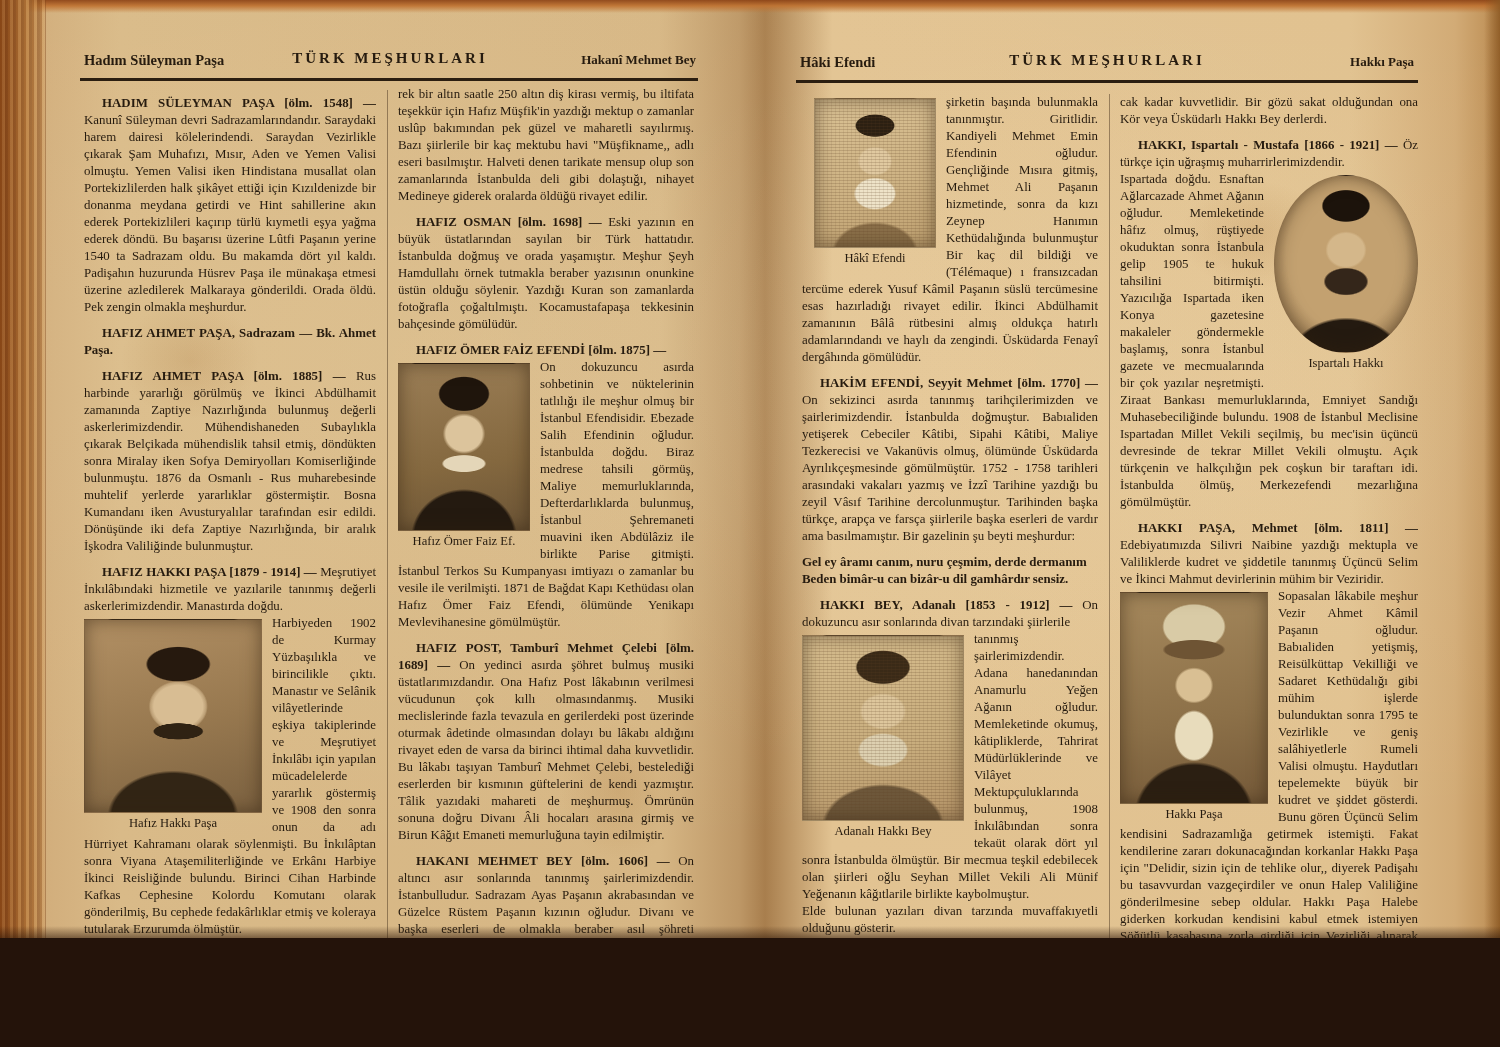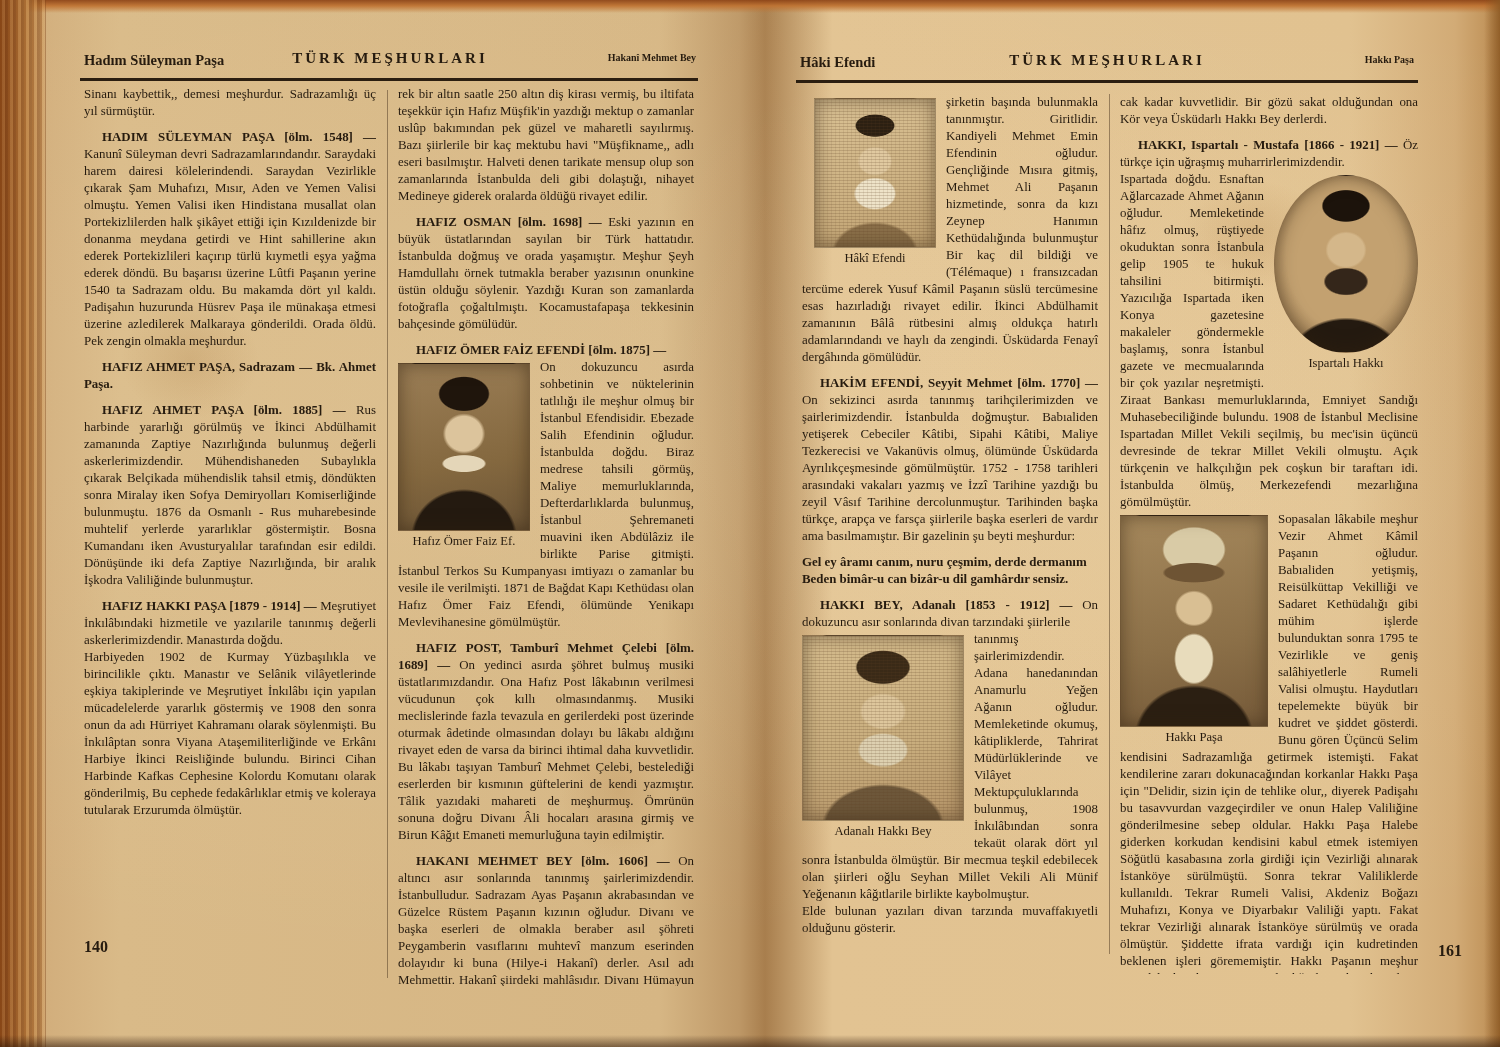--- a/index.html
+++ b/index.html
@@ -1,16 +1,16 @@
 <!DOCTYPE html>
 <html><head>
 <meta charset="utf-8">
 <style>
   html,body{margin:0;padding:0;background:#24130a;}
-  .book{position:relative;width:1500px;height:1047px;overflow:hidden;
+  .book{position:relative;width:1500px;height:938px;overflow:hidden;
         font-family:"Liberation Serif","DejaVu Serif",serif;color:#261b0f;}
   .paper{position:absolute;inset:0;
     background:
       radial-gradient(120% 90% at 30% 38%, rgba(255,242,205,.12), rgba(255,242,205,0) 60%),
       radial-gradient(100% 80% at 82% 45%, rgba(255,240,210,.10), rgba(255,240,210,0) 55%),
       linear-gradient(90deg,#b9874f 0%,#d2ae7c 3%,#d9ba88 8%,#d6b684 44%,#bd9766 49.3%,#a87e4d 51%,#e2c392 55.5%,#e1c290 90%,#d2ab76 97%,#bb8c52 100%);}
   .edge-top{position:absolute;top:0;left:0;right:0;height:13px;
     background:linear-gradient(180deg,#8c4215 0%,#bf7231 45%,rgba(191,114,49,0) 100%);opacity:.92;}
   .edge-left{position:absolute;top:0;left:0;width:46px;height:100%;
     background:
@@ -18,21 +18,21 @@
       linear-gradient(90deg,#7c3a10 0%,#b77f44 55%,rgba(183,127,68,0) 100%);}
   .edge-right{position:absolute;top:0;right:0;width:16px;height:100%;
     background:linear-gradient(270deg,#8a5722,rgba(138,87,34,0));opacity:.85;}
   .edge-bottom{position:absolute;left:0;right:0;bottom:0;height:12px;
     background:linear-gradient(0deg,rgba(45,22,8,.55),rgba(45,22,8,0));}
   .stain{position:absolute;border-radius:50%;pointer-events:none;
     background:radial-gradient(rgba(150,95,35,.16),rgba(150,95,35,0) 70%);}
   .hdr-band{position:absolute;height:24px;}
   .hdr-band .c{position:absolute;left:0;right:0;text-align:center;font-weight:bold;
                font-size:15px;letter-spacing:3px;}
-  .hdr-band .r{position:absolute;right:0;top:2px;font-weight:bold;font-size:10px;white-space:nowrap;}
+  .hdr-band .r{position:absolute;right:0;top:2px;font-weight:bold;font-size:13px;white-space:nowrap;}
   .hdr-band .l{position:absolute;left:0;top:2px;font-weight:bold;font-size:14.5px;white-space:nowrap;}
   .rule{position:absolute;height:3px;background:#2b1e10;}
 
   .col{position:absolute;font-size:12.9px;line-height:17px;text-align:justify;overflow:hidden;}
   .col p{margin:0;}
   p.entry{margin-top:9px;text-indent:18px;}
   p.first{margin-top:0;}
   p.cont{text-indent:0;}
   .lead{font-weight:bold;}
   .lead::after{content:" ";}
@@ -105,25 +105,28 @@
 
   <div class="hdr-band" style="left:84px;top:50px;width:612px;">
     <span class="l">Hadım Süleyman Paşa</span>
     <span class="c">TÜRK MEŞHURLARI</span>
     <span class="r">Hakanî Mehmet Bey</span>
   </div>
   <div class="rule" style="left:80px;top:78px;width:618px;"></div>
   <div class="divider" style="left:387px;top:90px;height:888px;"></div>
 
   <div class="col" style="left:84px;top:86px;width:292px;height:866px;">
-    <p class="cont first">Sinanı kaybettik,, demesi meşhurdur. Sadrazamlığı üç yıl sürmüştür.</p>
     <p class="entry"><span class="lead">HADIM SÜLEYMAN PAŞA [ölm. 1548] —</span><span>Kanunî Süleyman devri Sadrazamlarındandır. Saraydaki harem dairesi kölelerindendi. Saraydan Vezirlikle çıkarak Şam Muhafızı, Mısır, Aden ve Yemen Valisi olmuştu. Yemen Valisi iken Hindistana musallat olan Portekizlilerden halk şikâyet ettiği için Kızıldenizde bir donanma meydana getirdi ve Hint sahillerine akın ederek Portekizlileri kaçırıp türlü kıymetli eşya yağma ederek döndü. Bu başarısı üzerine Lûtfi Paşanın yerine 1540 ta Sadrazam oldu. Bu makamda dört yıl kaldı. Padişahın huzurunda Hüsrev Paşa ile münakaşa etmesi üzerine azledilerek Malkaraya gönderildi. Orada öldü. Pek zengin olmakla meşhurdur.</span></p>
     <p class="entry"><span class="lead">HAFIZ AHMET PAŞA, Sadrazam — Bk. Ahmet Paşa.</span></p>
     <p class="entry"><span class="lead">HAFIZ AHMET PAŞA [ölm. 1885] —</span><span>Rus harbinde yararlığı görülmüş ve İkinci Abdülhamit zamanında Zaptiye Nazırlığında bulunmuş değerli askerlerimizdendir. Mühendishaneden Subaylıkla çıkarak Belçikada mühendislik tahsil etmiş, döndükten sonra Miralay iken Sofya Demiryolları Komiserliğinde bulunmuştu. 1876 da Osmanlı - Rus muharebesinde muhtelif yerlerde yararlıklar göstermiştir. Bosna Kumandanı iken Avusturyalılar tarafından esir edildi. Dönüşünde iki defa Zaptiye Nazırlığında, bir aralık İşkodra Valiliğinde bulunmuştur.</span></p>
     <p class="entry"><span class="lead">HAFIZ HAKKI PAŞA [1879 - 1914] —</span><span>Meşrutiyet İnkılâbındaki hizmetile ve yazılarile tanınmış değerli askerlerimizdendir. Manastırda doğdu.</span></p>
+    <figure class="fig float-l" style="margin-left:0;">
+      <div class="portrait pt1"></div>
+      <figcaption class="figcap">Hafız Hakkı Paşa</figcaption>
+    </figure>
     <p class="cont">Harbiyeden 1902 de Kurmay Yüzbaşılıkla ve birincilikle çıktı. Manastır ve Selânik vilâyetlerinde eşkiya takiplerinde ve Meşrutiyet İnkılâbı için yapılan mücadelelerde yararlık göstermiş ve 1908 den sonra onun da adı Hürriyet Kahramanı olarak söylenmişti. Bu İnkılâptan sonra Viyana Ataşemiliterliğinde ve Erkânı Harbiye İkinci Reisliğinde bulundu. Birinci Cihan Harbinde Kafkas Cephesine Kolordu Komutanı olarak gönderilmiş, Bu cephede fedakârlıklar etmiş ve koleraya tutularak Erzurumda ölmüştür.</p>
 
   </div>
 
   <div class="col" style="left:398px;top:86px;width:296px;height:900px;">
     <p class="cont first">rek bir altın saatle 250 altın diş kirası vermiş, bu iltifata teşekkür için Hafız Müşfik'in yazdığı mektup o zamanlar uslûp bakımından pek güzel ve maharetli sayılırmış. Bazı şiirlerile bir kaç mektubu havi "Müşfikname,, adlı eseri basılmıştır. Halveti denen tarikate mensup olup son zamanlarında İstanbulda deli gibi dolaştığı, nihayet Medineye giderek oralarda öldüğü rivayet edilir.</p>
     <p class="entry"><span class="lead">HAFIZ OSMAN [ölm. 1698] —</span><span>Eski yazının en büyük üstatlarından sayılan bir Türk hattatıdır. İstanbulda doğmuş ve orada yaşamıştır. Meşhur Şeyh Hamdullahı örnek tutmakla beraber yazısının onunkine üstün olduğu söylenir. Yazdığı Kuran son zamanlarda fotoğrafla çoğaltılmıştı. Kocamustafapaşa tekkesinin bahçesinde gömülüdür.</span></p>
     <p class="entry"><span class="lead">HAFIZ ÖMER FAİZ EFENDİ [ölm. 1875] —</span></p>
     <figure class="fig float-l" style="margin-left:0;">
       <div class="portrait pt2"></div>
@@ -166,20 +169,21 @@
   </div>
 
   <div class="col" style="left:1120px;top:94px;width:298px;height:880px;">
     <p class="cont first">cak kadar kuvvetlidir. Bir gözü sakat olduğundan ona Kör veya Üsküdarlı Hakkı Bey derlerdi.</p>
     <p class="entry"><span class="lead">HAKKI, Ispartalı - Mustafa [1866 - 1921] —</span><span>Öz türkçe için uğraşmış muharrirlerimizdendir.</span></p>
     <figure class="fig float-r">
       <div class="portrait pt5 oval"></div>
       <figcaption class="figcap">Ispartalı Hakkı</figcaption>
     </figure>
     <p class="cont">Ispartada doğdu. Esnaftan Ağlarcazade Ahmet Ağanın oğludur. Memleketinde hâfız olmuş, rüştiyede okuduktan sonra İstanbula gelip 1905 te hukuk tahsilini bitirmişti. Yazıcılığa Ispartada iken Konya gazetesine makaleler göndermekle başlamış, sonra İstanbul gazete ve mecmualarında bir çok yazılar neşretmişti. Ziraat Bankası memurluklarında, Emniyet Sandığı Muhasebeciliğinde bulundu. 1908 de İstanbul Meclisine Ispartadan Millet Vekili seçilmiş, bu mec'isin üçüncü devresinde de tekrar Millet Vekili olmuştu. Açık türkçenin ve halkçılığın pek coşkun bir taraftarı idi. İstanbulda ölmüş, Merkezefendi mezarlığına gömülmüştür.</p>
+    <p class="entry"><span class="lead">HAKKI PAŞA, Mehmet [ölm. 1811] —</span><span>Edebiyatımızda Silivri Naibine yazdığı mektupla ve Valiliklerde kudret ve şiddetile tanınmış Üçüncü Selim ve İkinci Mahmut devirlerinin mühim bir Veziridir.</span></p>
     <figure class="fig float-l" style="margin-left:0;">
       <div class="portrait pt6"></div>
       <figcaption class="figcap">Hakkı Paşa</figcaption>
     </figure>
     <p class="cont">Sopasalan lâkabile meşhur Vezir Ahmet Kâmil Paşanın oğludur. Babıaliden yetişmiş, Reisülküttap Vekilliği ve Sadaret Kethüdalığı gibi mühim işlerde bulunduktan sonra 1795 te Vezirlikle ve geniş salâhiyetlerle Rumeli Valisi olmuştu. Haydutları tepelemekte büyük bir kudret ve şiddet gösterdi. Bunu gören Üçüncü Selim kendisini Sadrazamlığa getirmek istemişti. Fakat kendilerine zararı dokunacağından korkanlar Hakkı Paşa için "Delidir, sizin için de tehlike olur,, diyerek Padişahı bu tasavvurdan vazgeçirdiler ve onun Halep Valiliğine gönderilmesine sebep oldular. Hakkı Paşa Halebe giderken korkudan kendisini kabul etmek istemiyen Söğütlü kasabasına zorla girdiği için Vezirliği alınarak İstanköye sürülmüştü. Sonra tekrar Valiliklerde kullanıldı. Tekrar Rumeli Valisi, Akdeniz Boğazı Muhafızı, Konya ve Diyarbakır Valiliği yaptı. Fakat tekrar Vezirliği alınarak İstanköye sürülmüş ve orada ölmüştür. Şiddette ifrata vardığı için kudretinden beklenen işleri görememiştir. Hakkı Paşanın meşhur Tepedelenli Ali Paşaya gönderdiği buyrultu da Silivri Naibine yazdığı kısa mektup derecesinde kuvvetli ve şiddetlidir.</p>
 
   </div>
 
   <div class="pagenum" style="left:1438px;top:942px;">161</div>
 </div>

